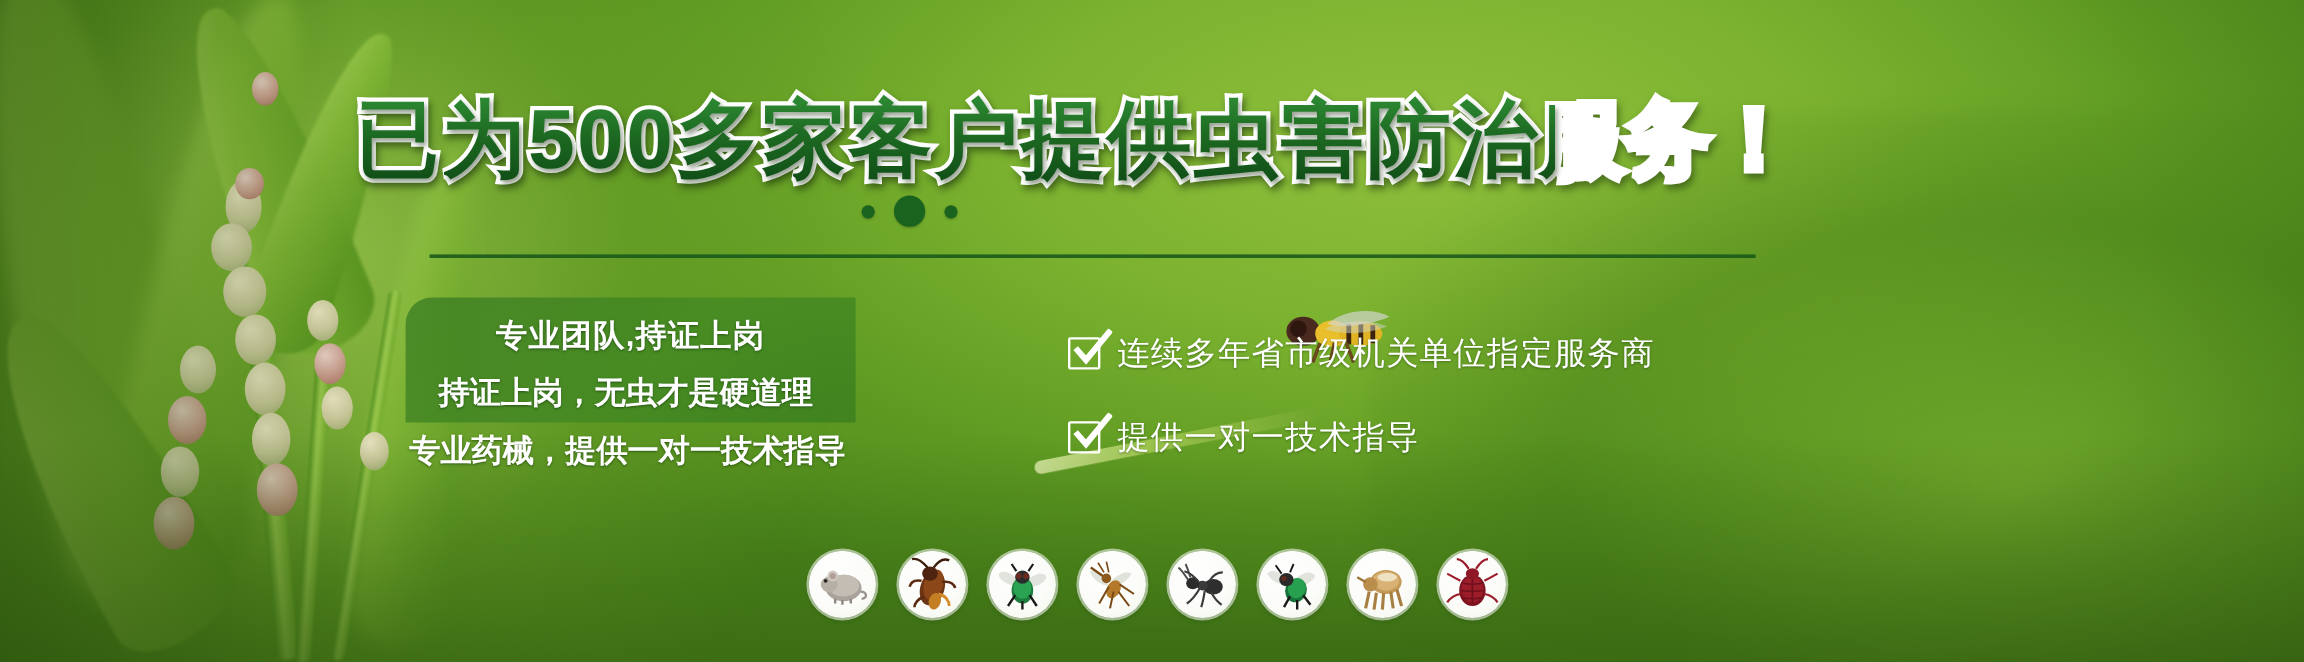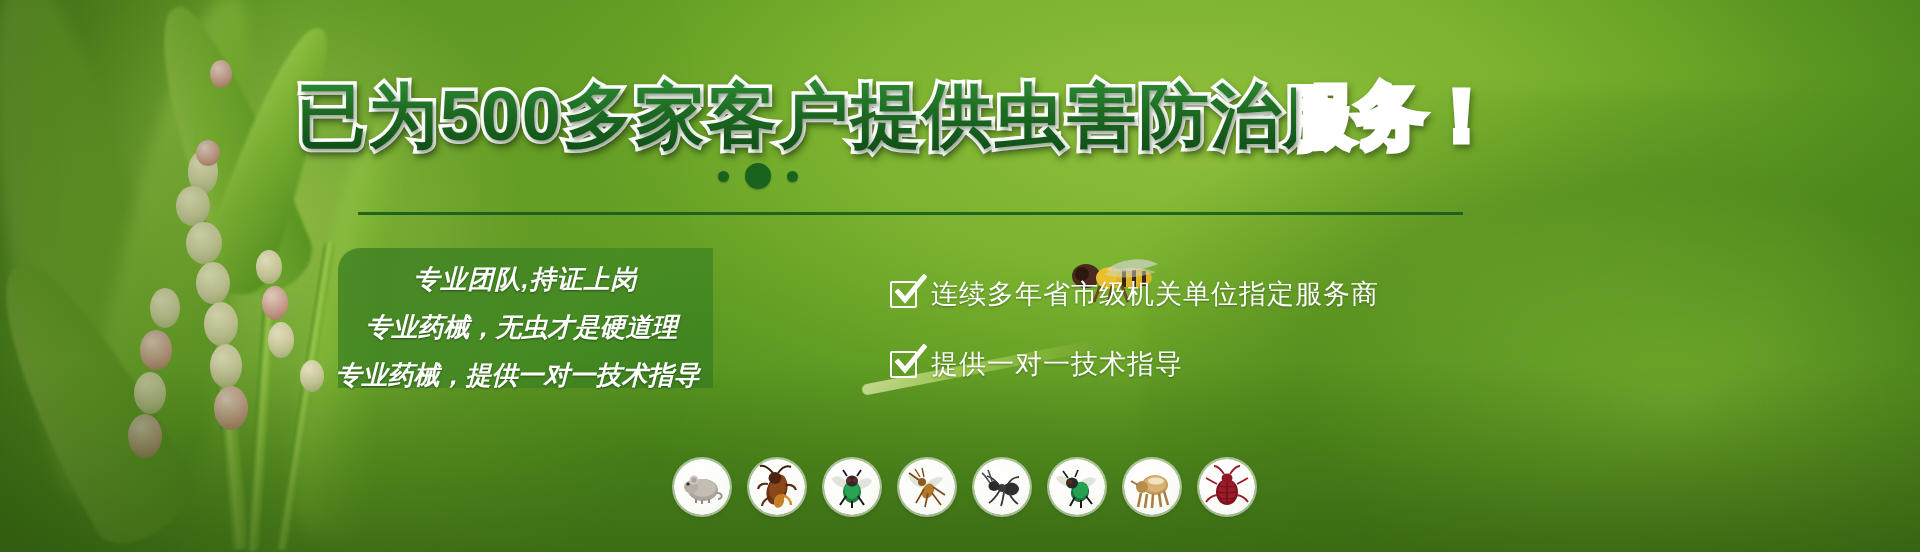--- a/index.html
+++ b/index.html
@@ -98,34 +98,33 @@
   #dots .d3{ width:11px; height:11px; }
 
   
   #rule{
     position:absolute; left:358px; top:212px; width:1105px; height:3px;
     background:#14561a; opacity:.85;
   }
 
   
   #panel{
-    position:absolute; left:338px; top:248px; width:375px; height:140px;
+    position:absolute; left:338px; top:248px; width:375px; height:104px;
     background:linear-gradient(135deg, rgba(40,110,28,.62), rgba(52,128,34,.55) 55%, rgba(44,116,30,.58));
     border-radius:22px 0 0 0;
     padding:12px 0 16px 0;
-    font-style:italic;
   }
   #panel .pline{
     color:#ffffff; font-weight:bold; white-space:nowrap;
     text-shadow:0 1px 2px rgba(10,40,5,.55);
   }
   #panel .p1{ font-size:26px; text-align:center; margin-top:2px; letter-spacing:1px; }
   #panel .p2{ font-size:26px; text-align:center; margin-top:13px; letter-spacing:0px;
               position:relative; left:-4px; }
-  #panel .p3{ font-size:26px; text-align:center; margin-top:13px; letter-spacing:0px;
+  #panel .p3{ font-size:26px; text-align:right; margin-top:13px; letter-spacing:0px;
               position:relative; left:-8px; }
 
   
   #checklist{ position:absolute; left:866px; top:268px; }
   .chk-row{ display:flex; align-items:center; height:52px; margin-bottom:18px;padding-left:24px; }
   .chk-box{
     position:relative; width:27px; height:27px;
     border:2px solid #ffffff; border-radius:2px; margin-right:14px; flex:0 0 auto;
   }
   .chk-box svg{ position:absolute; left:1px; top:-9px; width:34px; height:34px; }
@@ -235,21 +234,21 @@
   <div id="dots">
     <span class="dot d1"></span>
     <span class="dot d2"></span>
     <span class="dot d3"></span>
   </div>
 
   <div id="rule"></div>
 
   <div id="panel">
     <div class="pline p1">专业团队,持证上岗</div>
-    <div class="pline p2">专业药械，无虫才是硬道理</div>
+    <div class="pline p2">持证上岗，无虫才是硬道理</div>
     <div class="pline p3">专业药械，提供一对一技术指导</div>
   </div>
 
   <div id="checklist">
     <div class="chk-row">
       <span class="chk-box">
         <svg viewBox="0 0 34 34" aria-hidden="true">
           <path d="M5 18 L12 26 L31 3" stroke="#ffffff" stroke-width="5" fill="none" stroke-linecap="square" stroke-linejoin="miter"></path>
         </svg>
       </span>

